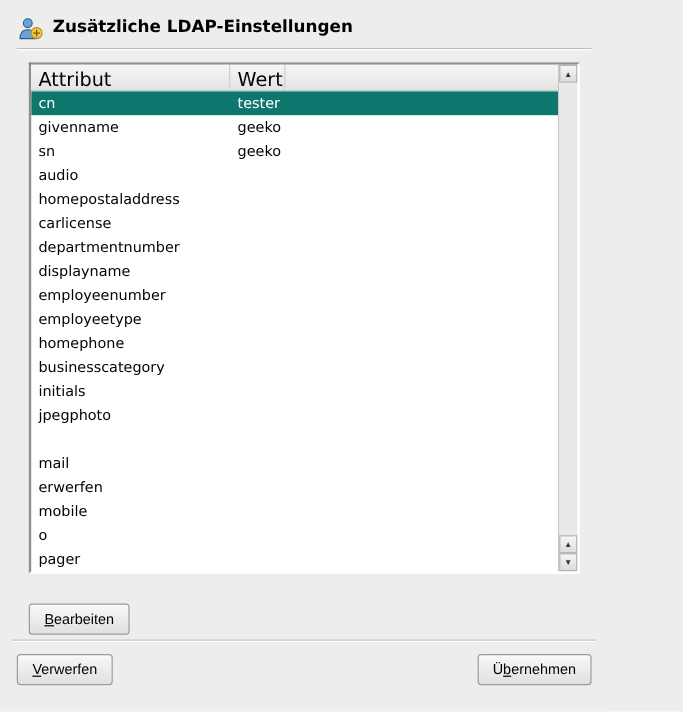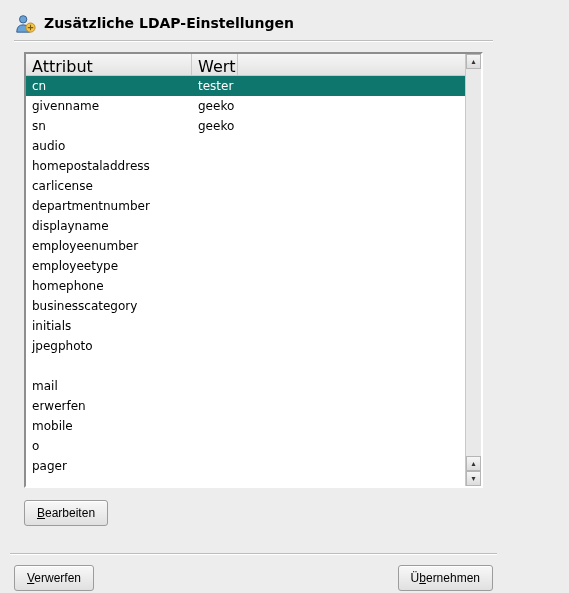--- a/index.html
+++ b/index.html
@@ -117,21 +117,21 @@
     justify-content: center;
     font-size: 8px;
     color: #333;
     cursor: pointer;
   }
   .scroll-track {
     flex: 1;
     background: #e9e9e9;
   }
   .edit-row {
-    padding-top: 12px;
+    padding-top: 25px;
   }
   .btn {
     display: inline-block;
     padding: 5px 12px;
     background: linear-gradient(#f8f8f8, #e0e0e0);
     border: 1px solid #9c9c9c;
     border-radius: 3px;
     font-size: 12px;
     color: #000;
     cursor: pointer;
@@ -139,21 +139,21 @@
   }
   .footer-hr {
     height: 2px;
     margin: 6px 10px 0 10px;
     border-top: 1px solid #bdbdbd;
     border-bottom: 1px solid #ffffff;
   }
   .footer {
     display: flex;
     justify-content: space-between;
-    padding: 10px 14px 2px 14px;
+    padding: 10px 14px 22px 14px;
     gap: 37px;
   }
   .mnemonic { text-decoration: underline; }
 </style>
 </head>
 <body>
 
 <div class="window">
 
   <div class="header">

